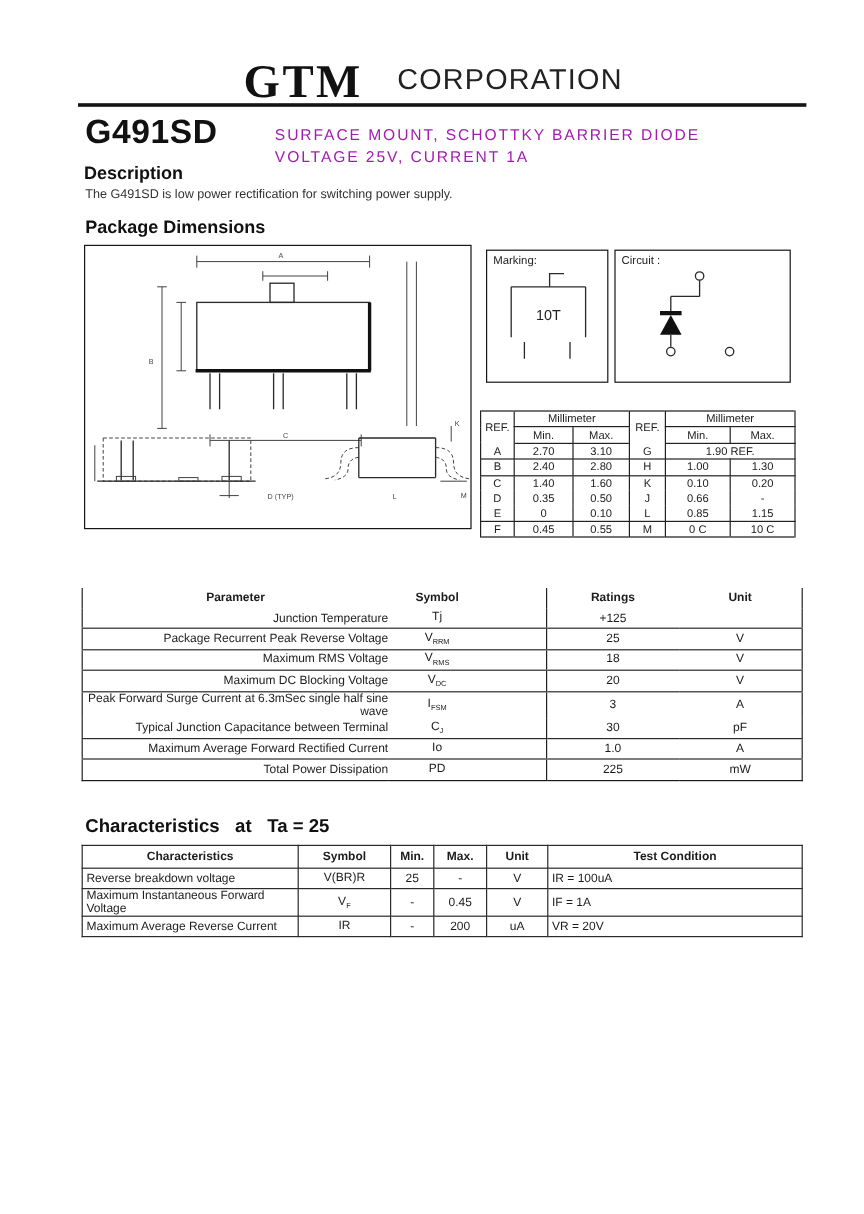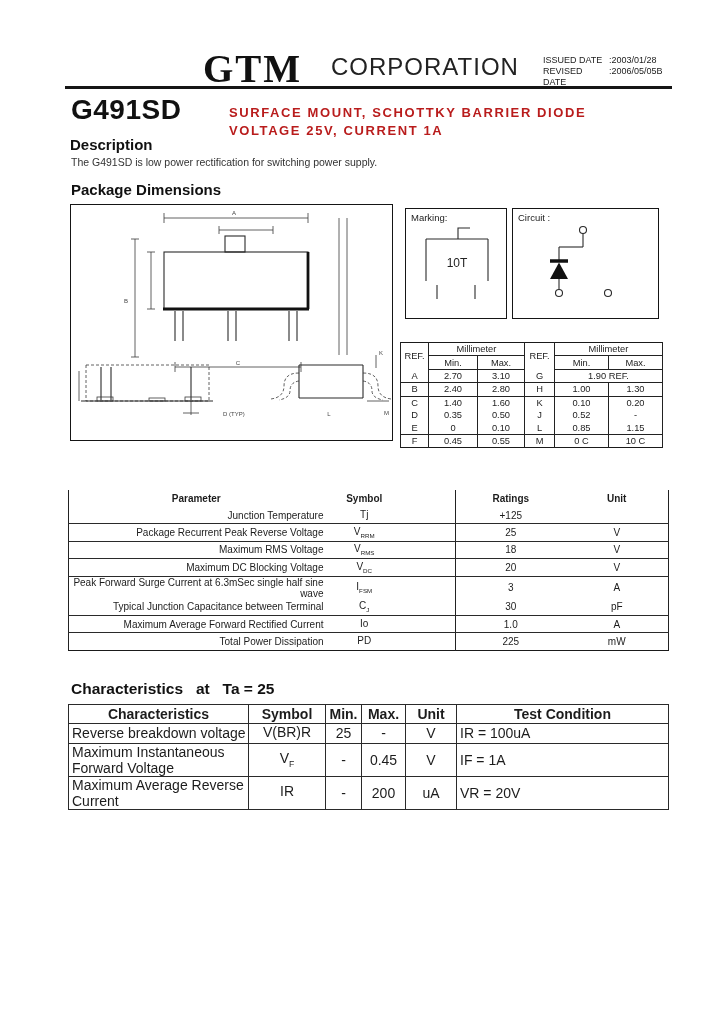--- a/index.html
+++ b/index.html
@@ -11,21 +11,21 @@
 
   
   .brand{left:203px; top:46px; font-family:"Liberation Serif", serif; font-weight:bold; font-size:39px; letter-spacing:2px; color:#111;}
   .company{left:331px; top:53px; font-size:24px; font-weight:400; letter-spacing:1px; color:#222;}
   .dates{left:543px; top:55px; font-size:9px; line-height:11px; color:#222; display:grid; grid-template-columns:64px auto; column-gap:2px;}
   .rule{height:3px; background:#151515;}
   .header-rule{left:65px; top:86px; width:607px;}
 
   
   .part-title{left:71px; top:94px; font-size:28px; font-weight:bold; letter-spacing:0.5px; color:#111;}
-  .subtitle{left:229px; top:104px; font-size:13px; font-weight:bold; letter-spacing:1.6px; line-height:18px; color:#b91c1c;}
+  .subtitle{left:229px; top:104px; font-size:13px; font-weight:normal; letter-spacing:1.6px; line-height:18px; color:#a21caf;}
 
   .h2{font-size:15px; font-weight:bold; color:#111;}
   .desc-heading{left:70px; top:136px;}
   .desc-text{left:71px; top:156px; font-size:10.5px; color:#333;}
 
   .pkg-heading{left:71px; top:181px;}
 
   
   .drawing-box{left:70px; top:204px; width:321px; height:235px; border:1.6px solid #151515;}
   .marking-box{left:405px; top:208px; width:100px; height:109px; border:1.3px solid #151515;}
@@ -53,46 +53,40 @@
        border-left:1.3px solid #222; border-right:1.3px solid #222; border-bottom:1.6px solid #1a1a1a;}
   .amr th{font-weight:bold; height:17px; padding:0;}
   .amr td{height:16.4px; padding:0; text-align:center;}
   .amr td.c-p{text-align:right; padding-left:4px;}
   .amr .c-s{padding-right:50px;}
   .amr .c-r{border-left:1.3px solid #222;}
   .amr tr.bb td{border-bottom:1.2px solid #2a2a2a;}
 
   
   .chars-heading{left:71px; top:680px; font-size:15.5px; white-space:pre;}
-  .chars{left:68px; top:704px; border-collapse:collapse; table-layout:fixed; width:600px; font-size:14px; color:#1c1c1c; border:1.6px solid #1a1a1a;}
+  .chars{left:68px; top:704px; border-collapse:collapse; table-layout:fixed; width:600px; font-size:10px; color:#1c1c1c; border:1.6px solid #1a1a1a;}
   .chars th,.chars td{border:1.1px solid #2a2a2a; padding:0; text-align:center; overflow:hidden;}
   .chars th{font-weight:bold; height:18px;}
   .chars td{height:16.2px;margin-top:28px;}
   .chars td.c-c,.chars td.c-tc{text-align:left; padding-left:3px;}
 
   sub{font-size:0.62em;}
 
   
   .footer-rule{left:65px; top:956px; width:607px;}
   .footer-part{left:70px; top:961px; font-size:11px;}
   .footer-page{left:597px; top:961px; font-size:11px;}
 </style>
 </head>
 <body>
 
 <div class="page">
 
   <div class="abs brand">GTM</div>
   <div class="abs company">CORPORATION</div>
-  <div class="abs dates">
-    <span>ISSUED DATE</span>
-    <span>:2003/01/28</span>
-    <span>REVISED DATE</span>
-    <span>:2006/05/05B</span>
-  </div>
   <div class="abs rule header-rule"></div>
 
   <div class="abs part-title">G491SD</div>
   <div class="abs subtitle">
     <div>SURFACE MOUNT, SCHOTTKY BARRIER DIODE</div>
     <div>VOLTAGE 25V, CURRENT 1A</div>
   </div>
 
   <div class="abs h2 desc-heading">Description</div>
   <div class="abs desc-text">The G491SD is low power rectification for switching power supply.</div>
@@ -241,21 +235,21 @@
       <td>1.60</td>
       <td>K</td>
       <td>0.10</td>
       <td>0.20</td>
     </tr>
     <tr>
       <td>D</td>
       <td>0.35</td>
       <td>0.50</td>
       <td>J</td>
-      <td>0.52</td>
+      <td>0.66</td>
       <td>-</td>
     </tr>
     <tr class="bb">
       <td>E</td>
       <td>0</td>
       <td>0.10</td>
       <td>L</td>
       <td>0.85</td>
       <td>1.15</td>
     </tr>

